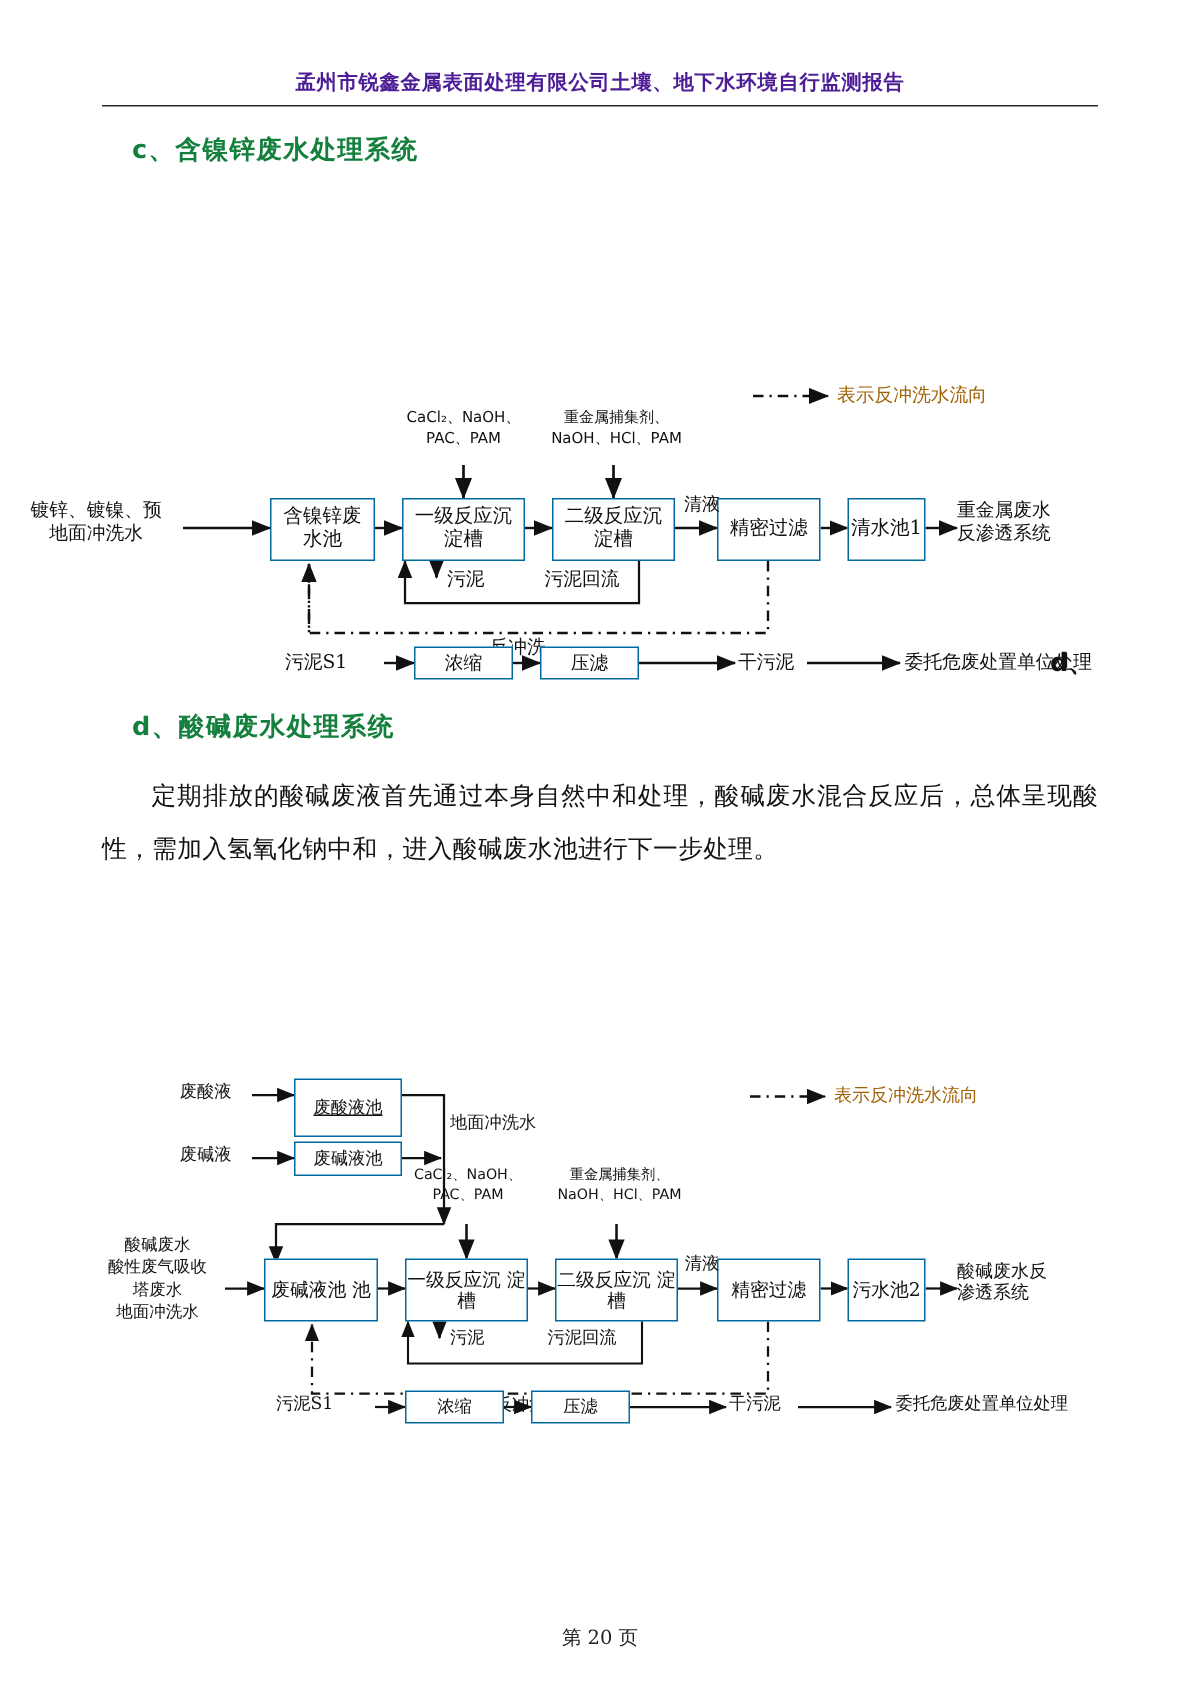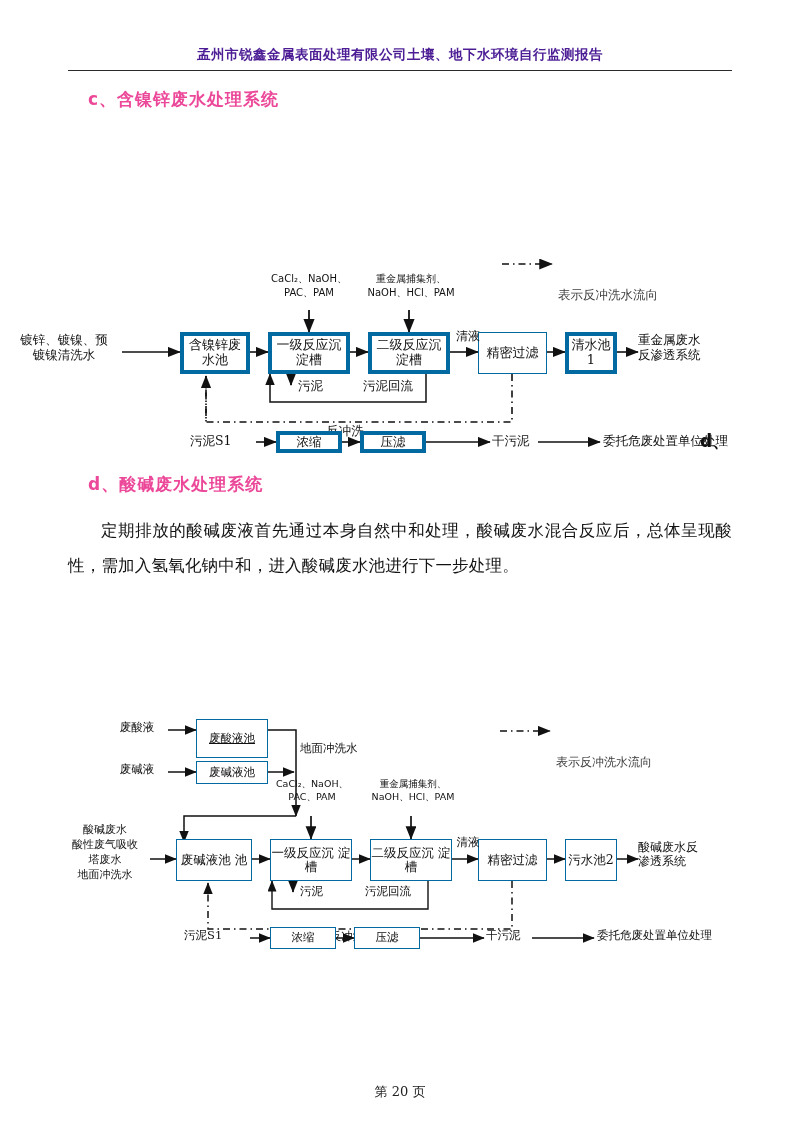--- a/index.html
+++ b/index.html
@@ -15,21 +15,21 @@
     font-family:"DejaVu Sans","Liberation Sans",sans-serif;
     font-weight:bold;font-size:13.5px;letter-spacing:.5px;color:#4c1d95;
     white-space:nowrap;
   }
   .header-rule{
     position:absolute;left:68px;top:70px;width:664px;height:0;
     border-top:1px solid #2b2b2b;
   }
   
   .h3{
-    position:absolute;font-weight:bold;font-size:17px;color:#ec4899;
+    position:absolute;font-weight:bold;font-size:17px;color:#15803d;
     font-family:"DejaVu Sans","Liberation Sans",sans-serif;letter-spacing:1px;
     white-space:nowrap;
   }
   .para{
     position:absolute;font-size:16.5px;color:#121212;line-height:35px;
     font-family:"DejaVu Serif","Liberation Serif",serif;
     letter-spacing:.2px;text-align:justify;
   }
   .para p{margin:0;text-indent:2em;}
   .stray{
@@ -38,37 +38,36 @@
   }
   
   .footer{
     position:absolute;left:0;top:1083px;width:800px;text-align:center;
     font-size:13px;color:#222;font-family:"DejaVu Serif","Liberation Serif",serif;
   }
   
   .chart{position:absolute;}
   .chart svg{display:block;}
   .nd{
-    position:absolute;box-sizing:border-box;border:4px solid #0369a1;background:#fff;
+    position:absolute;box-sizing:border-box;border:1px solid #0369a1;background:#fff;
     display:flex;align-items:center;justify-content:center;text-align:center;
     font-family:"DejaVu Serif","Liberation Serif",serif;color:#111;line-height:1.15;
   }
   .nd.thin{border-width:1.4px;}
   .lbl{
     position:absolute;font-family:"DejaVu Serif","Liberation Serif",serif;
     color:#111;line-height:1.2;text-align:center;white-space:pre-line;
   }
   .chem{
     position:absolute;font-family:"DejaVu Sans","Liberation Sans",sans-serif;
     color:#111;line-height:1.35;text-align:center;white-space:pre-line;
   }
   .legend{
-    position:absolute;font-family:"DejaVu Serif","Liberation Serif",serif;color:#404040;
+    position:absolute;font-family:"DejaVu Serif","Liberation Serif",serif;color:#a16207;
     white-space:nowrap;
-    margin-top:32px;
   }
 </style>
 </head>
 <body>
 
 <div class="page">
 
   <div class="doc-header">孟州市锐鑫金属表面处理有限公司土壤、地下水环境自行监测报告</div>
   <div class="header-rule"></div>
 
@@ -116,21 +115,21 @@
     </svg>
 
     <div class="legend" style="left:498px;top:3px;font-size:12.5px;">表示反冲洗水流向</div>
 
     <div class="chem" style="left:189px;top:20px;width:120px;font-size:10px;">CaCl₂、NaOH、
 PAC、PAM</div>
     <div class="chem" style="left:286px;top:20px;width:130px;font-size:10px;">重金属捕集剂、
 NaOH、HCl、PAM</div>
 
     <div class="lbl" style="left:-55px;top:80px;width:118px;font-size:12.5px;text-align:center;">镀锌、镀镍、预
-镀镍清洗水</div>
+地面冲洗水</div>
 
     <div class="nd" style="left:120px;top:80px;width:70px;height:42px;font-size:13px;">含镍锌废
 水池</div>
     <div class="nd" style="left:208px;top:80px;width:82px;height:42px;font-size:13px;">一级反应沉
 淀槽</div>
     <div class="nd" style="left:308px;top:80px;width:82px;height:42px;font-size:13px;">二级反应沉
 淀槽</div>
     <div class="nd thin" style="left:418px;top:80px;width:69px;height:42px;font-size:13px;">精密过滤</div>
     <div class="nd" style="left:505px;top:80px;width:52px;height:42px;font-size:13px;">清水池1</div>
 

